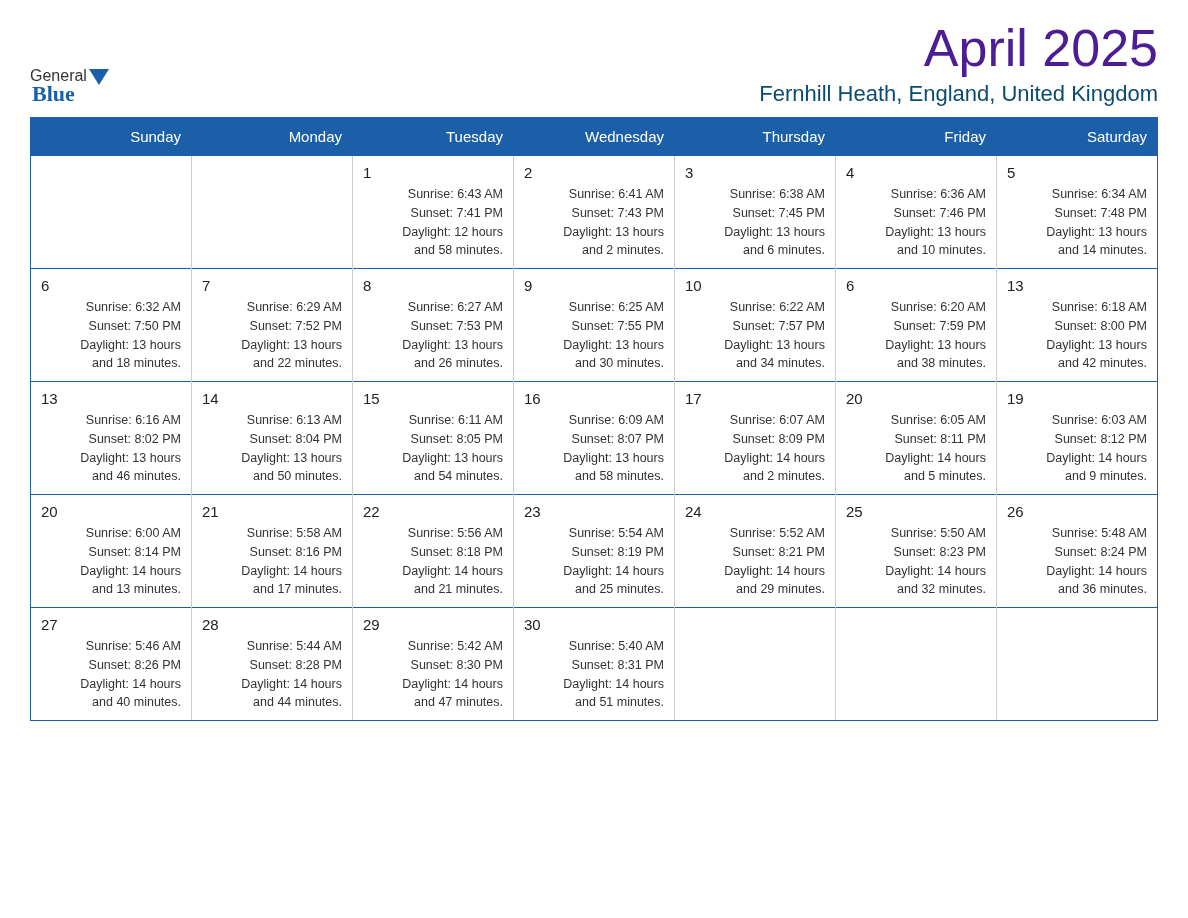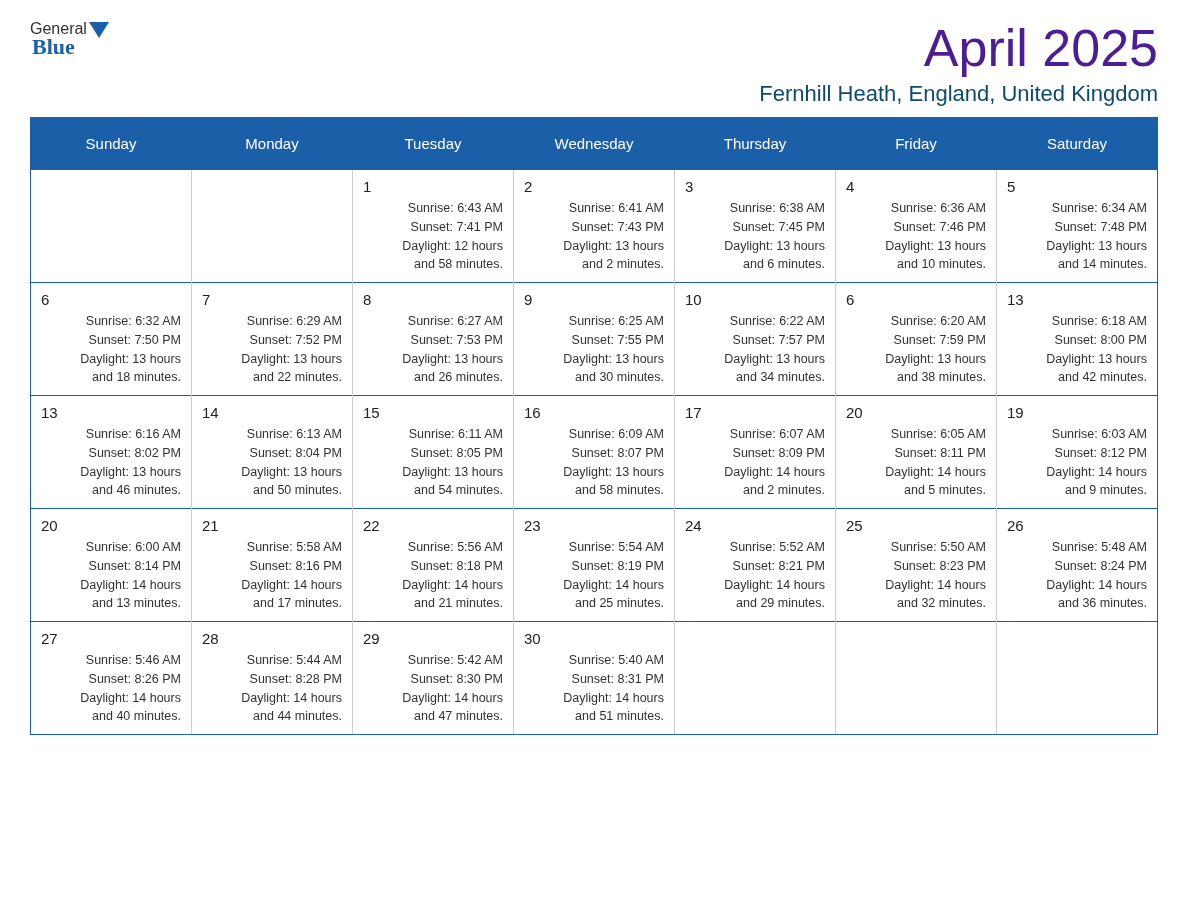--- a/index.html
+++ b/index.html
@@ -5,21 +5,21 @@
     * { box-sizing: border-box; margin: 0; padding: 0; }
     body {
       font-family: Arial, Helvetica, sans-serif;
       background: #ffffff;
       color: #333;
       padding: 20px 30px;
     }
     .header {
       display: flex;
       justify-content: space-between;
-      align-items: flex-start;
+      align-items: flex-end;
       margin-bottom: 10px;
     }
     .logo {
       display: flex;
       flex-direction: column;
       align-items: flex-start;
     }
     .logo-general { color: #333; }
     .logo-triangle {
       width: 0;
@@ -58,22 +58,22 @@
       border-collapse: collapse;
       margin-top: 10px;
     }
     .calendar-table thead tr {
       background-color: #1a5fa8;
     }
     .calendar-table thead th {
       color: #fff;
       font-size: 15px;
       font-weight: normal;
-      padding: 17px 10px;
-      text-align: center;
+      padding: 10px 10px;
+      text-align: right;
       border: 1px solid #1a5fa8;
     }
     .calendar-table tbody tr {
       border-bottom: 1px solid #1a5fa8;
     }
     .calendar-table tbody td {
       vertical-align: top;
       padding: 8px 10px;
       border-left: 1px solid #ccc;
       border-right: 1px solid #ccc;

